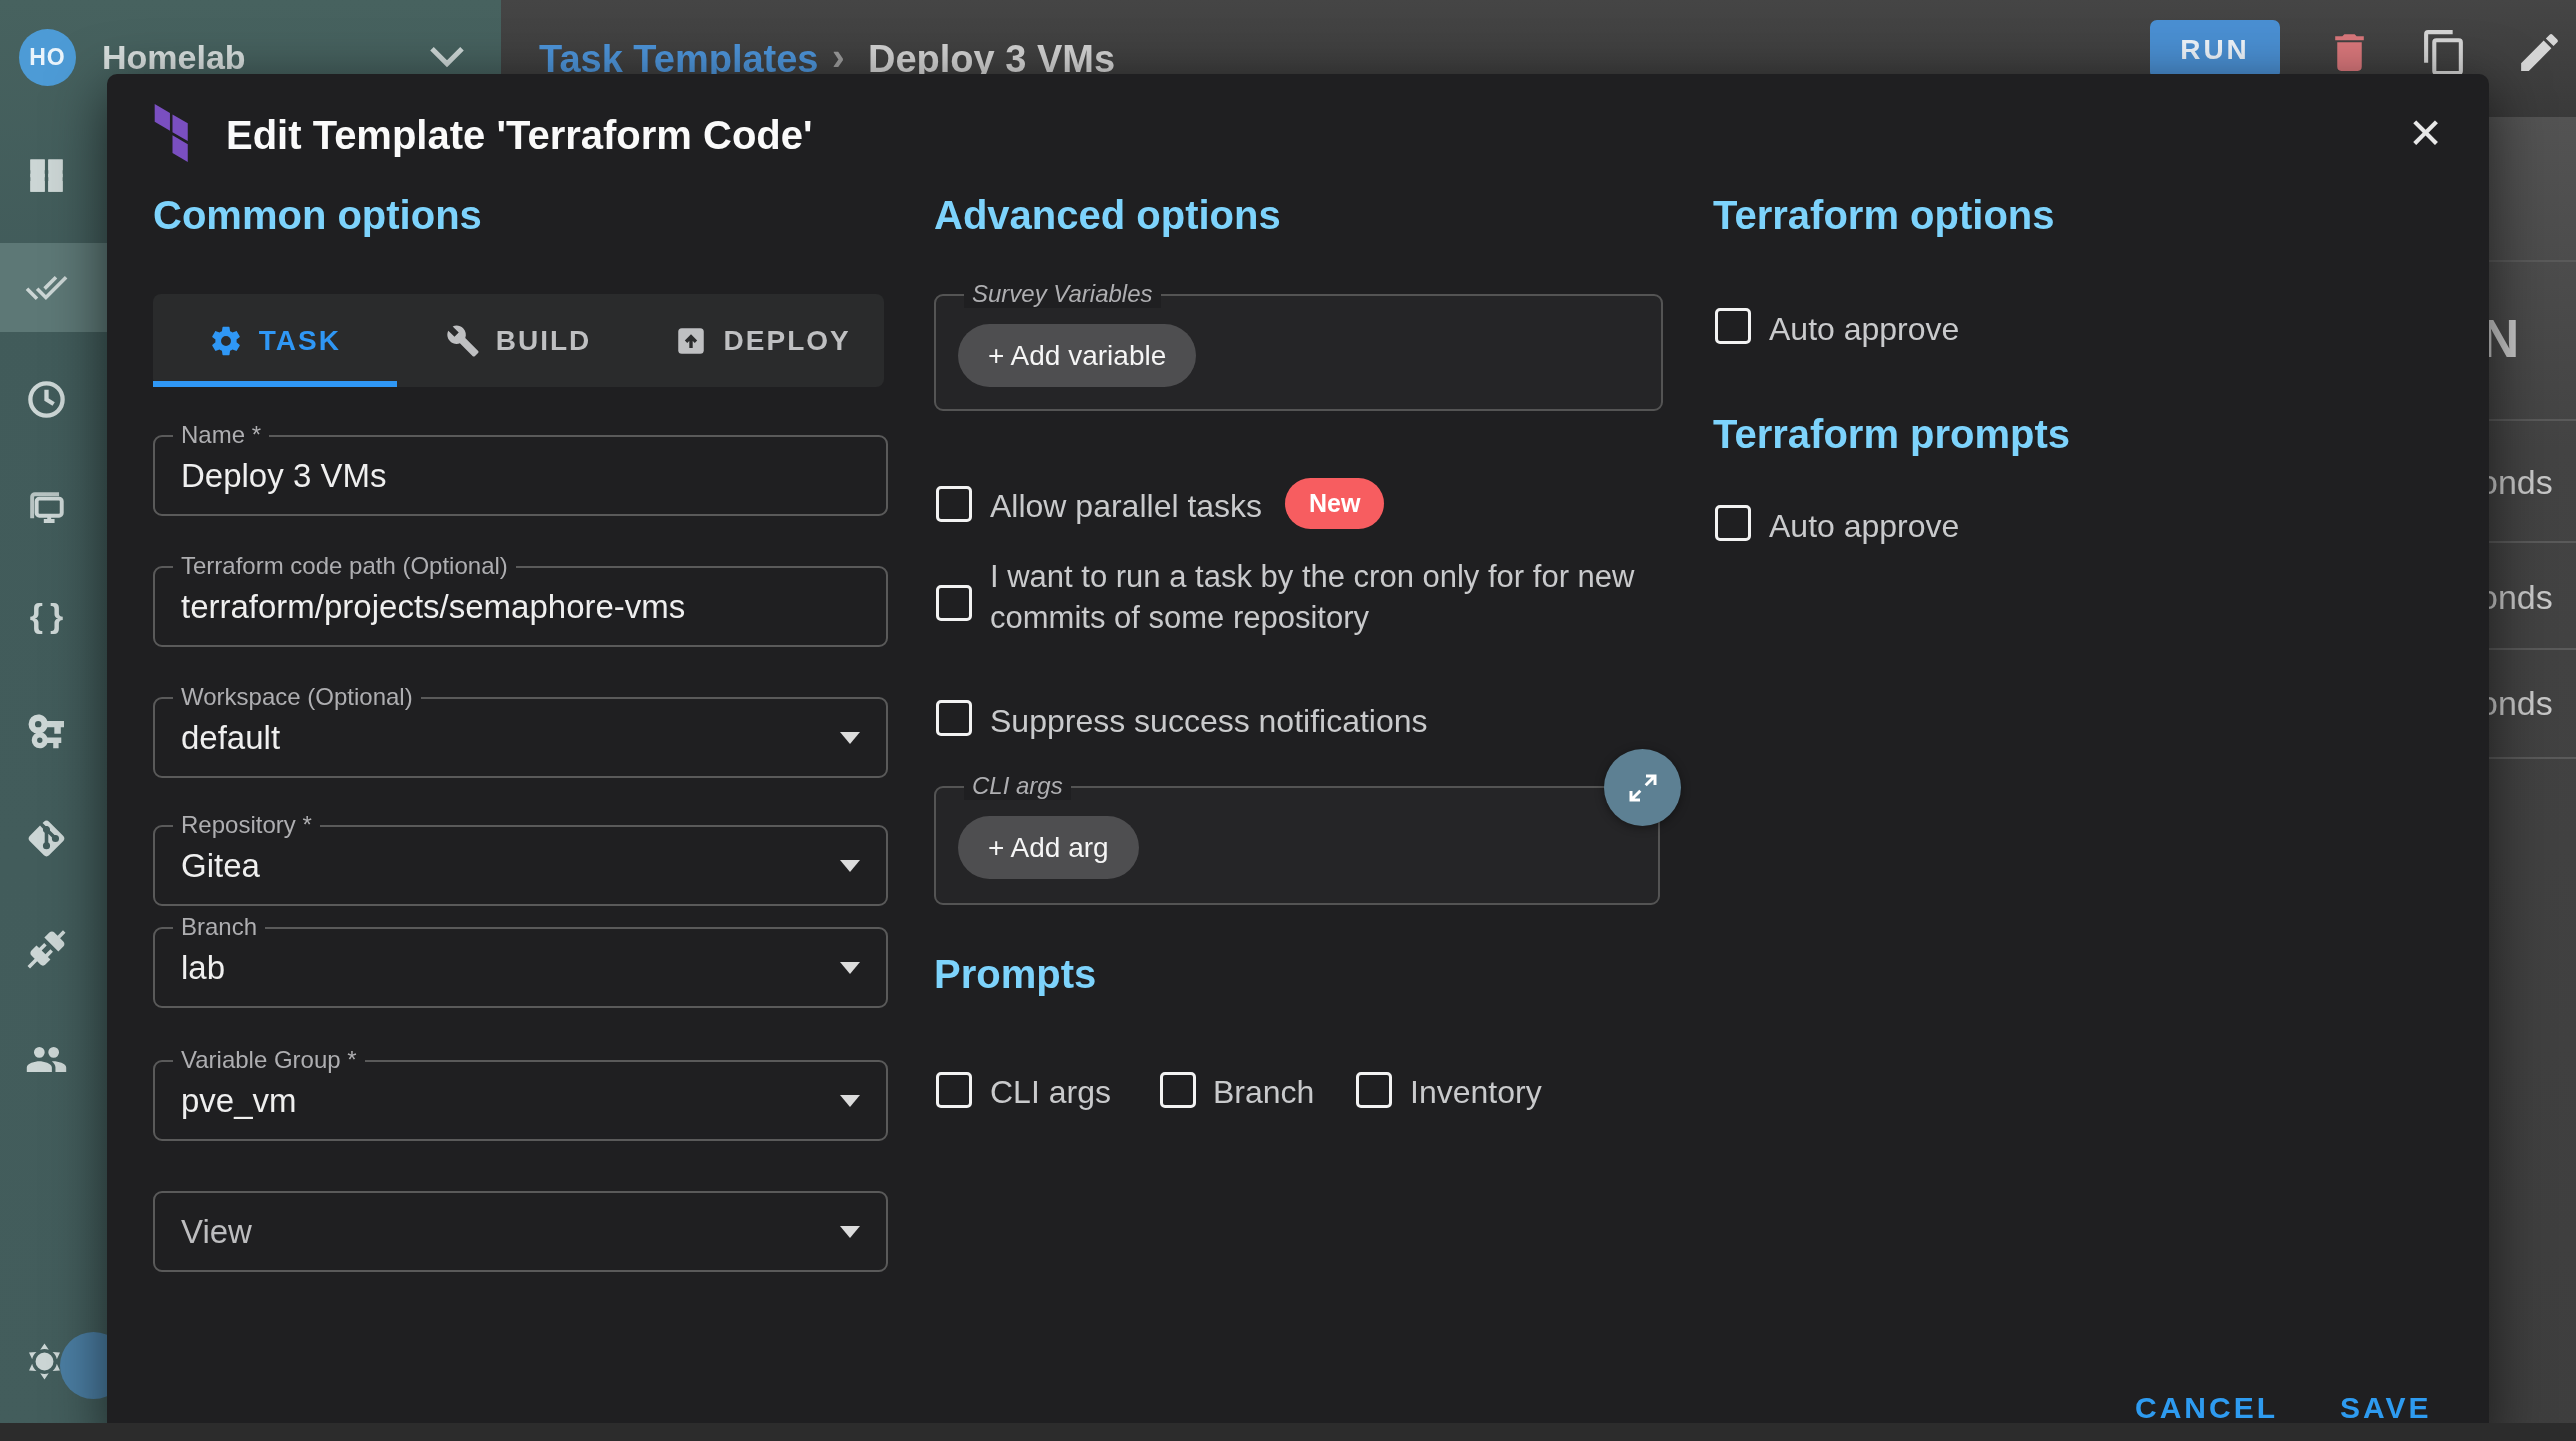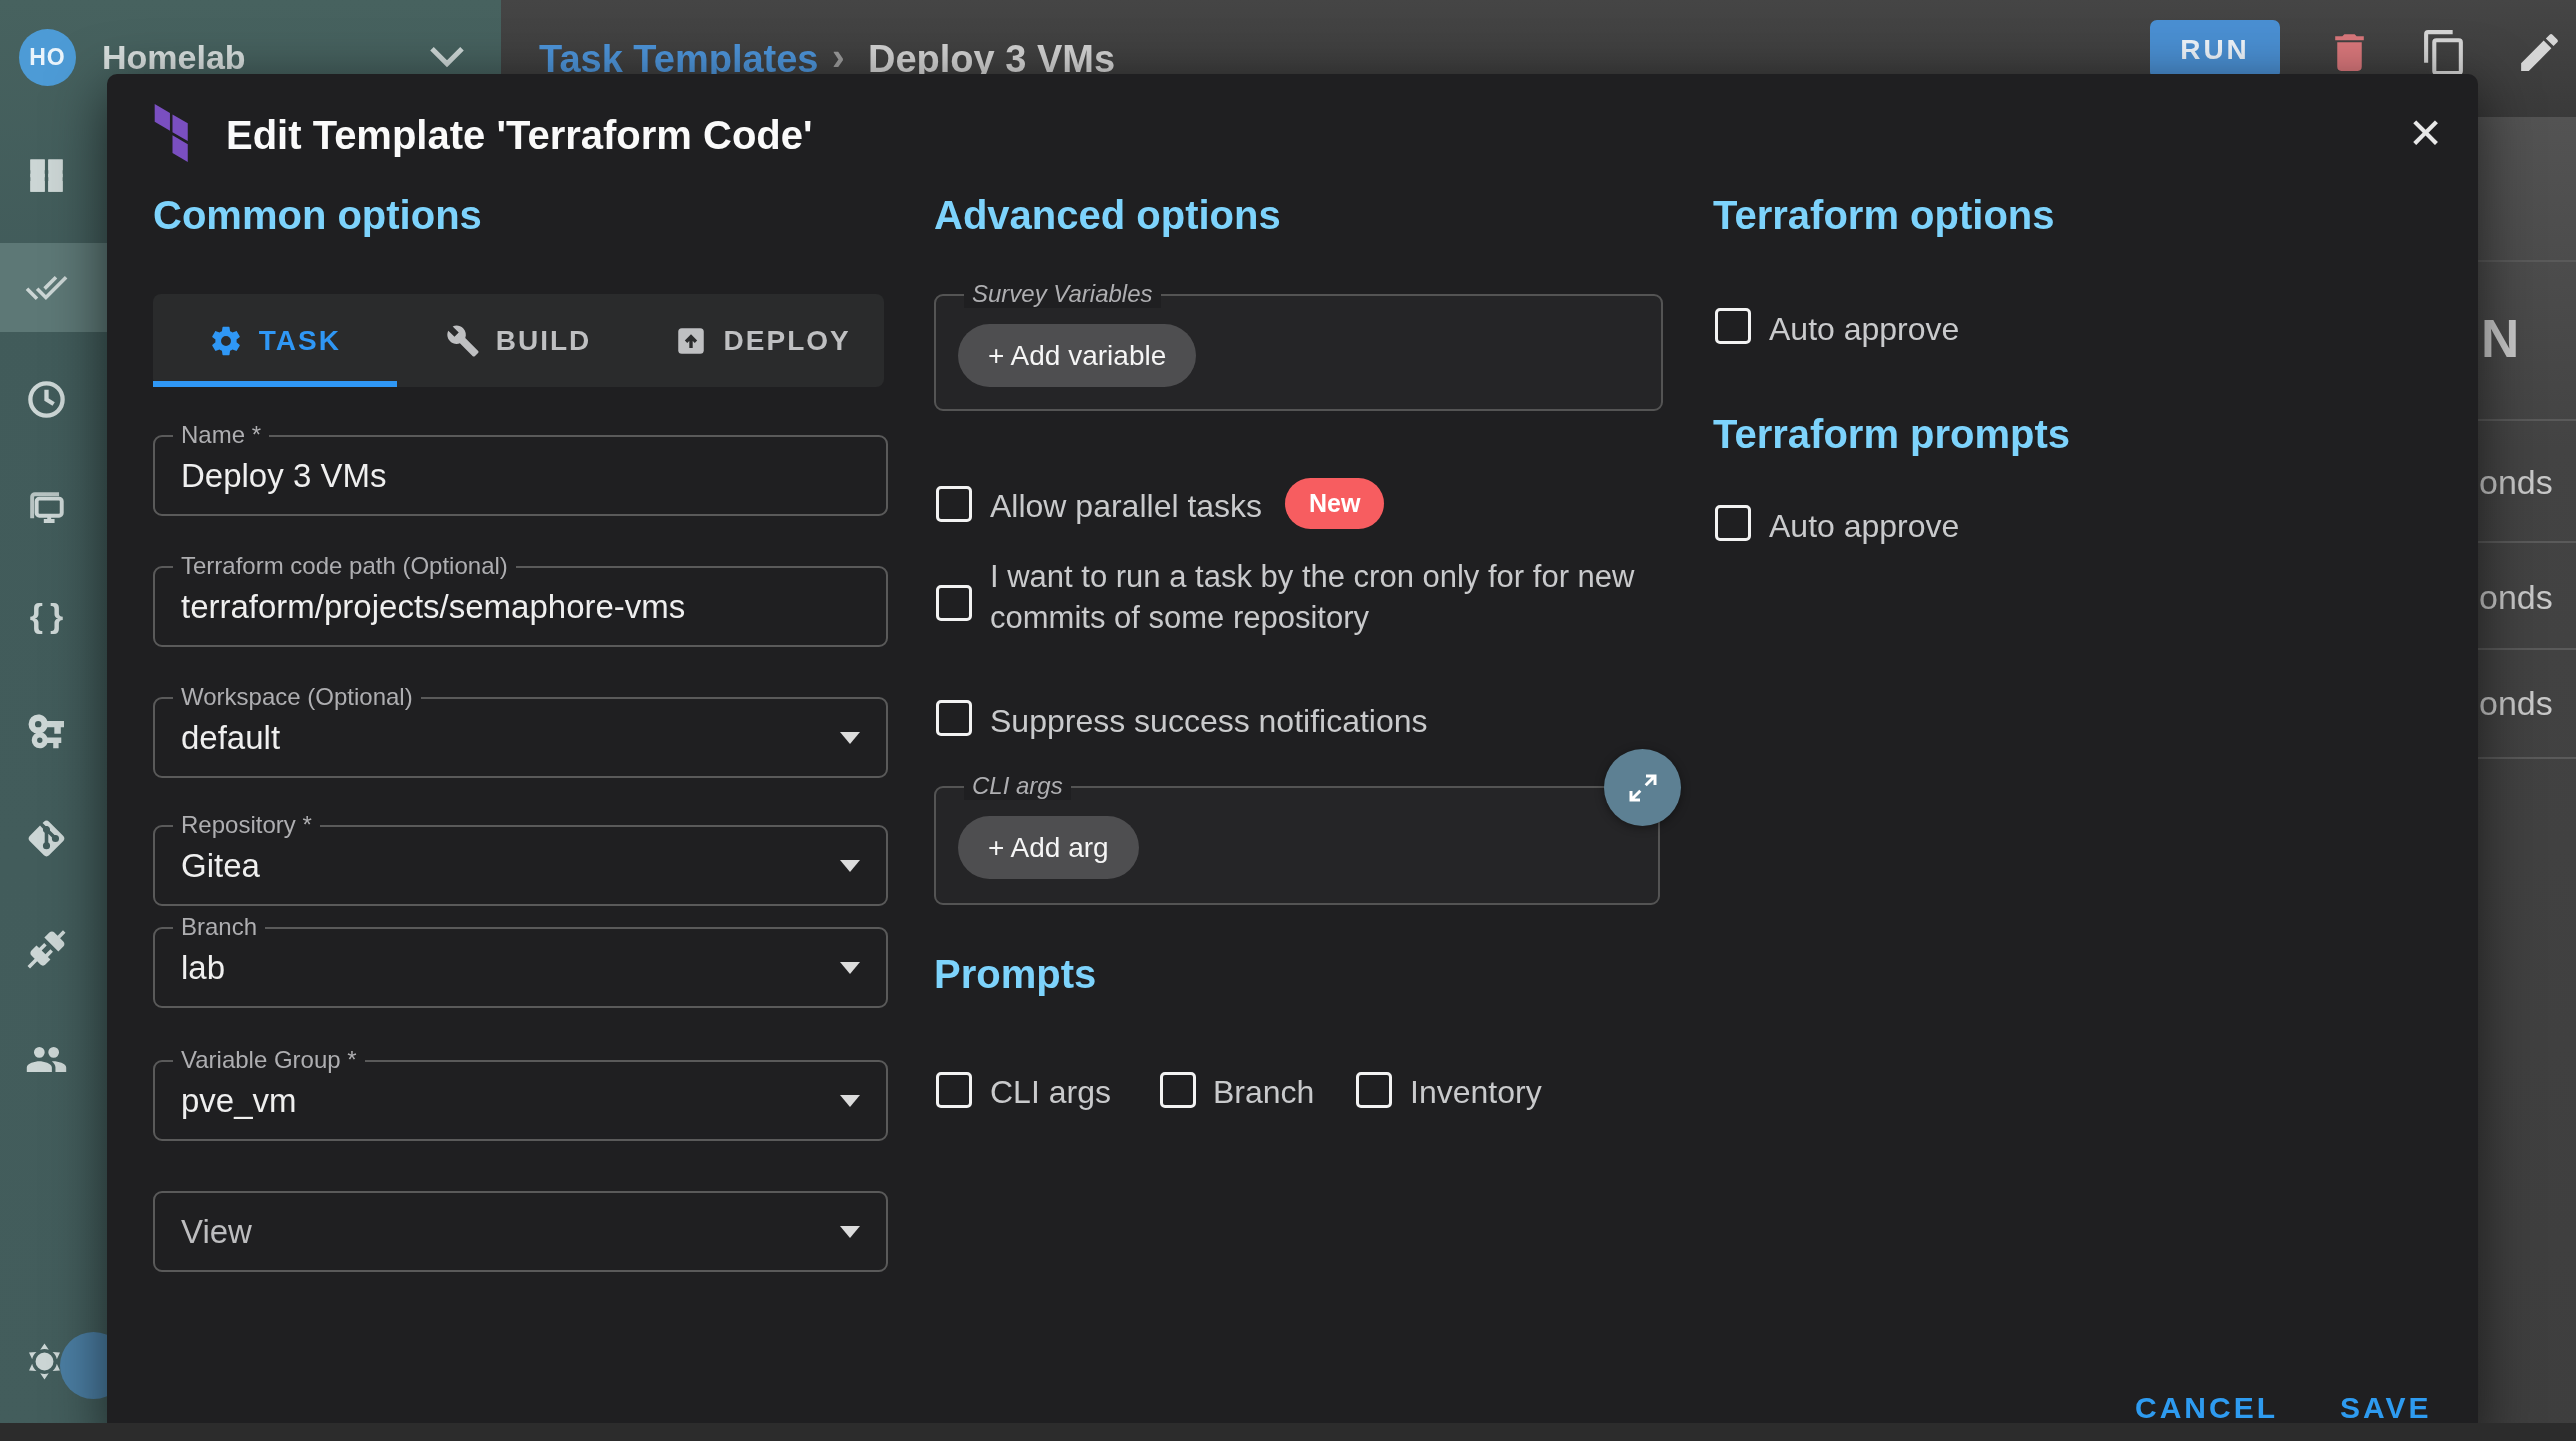--- a/index.html
+++ b/index.html
@@ -18,21 +18,21 @@
   .crumb{font-size:38px;font-weight:bold;}
   .runbtn{left:2150px;top:20px;width:130px;height:59px;background:#4a8fd2;border-radius:7px;color:#eef4fa;
           font-size:28px;font-weight:bold;letter-spacing:3px;display:flex;align-items:center;justify-content:center;}
   .tool-ic svg{width:49px;height:49px;display:block;}
   
   .content-bg{left:501px;top:117px;width:2075px;height:1325px;background:linear-gradient(#535353,#434343 25%,#3e3e3e);}
   .bg-line{left:501px;width:2075px;height:2px;background:#5a5a5a;}
   .frag{color:#c9c9c9;font-size:34px;}
   
   .modal{left:107px;top:74px;width:2371px;height:1367px;background:#1f1f21;border-radius:10px 10px 0 0;
-         box-shadow:0 14px 59px rgba(0,0,0,.6);}
+         box-shadow:0 14px 59px rgba(0,0,0,.6);padding-left:11px;}
   .m-title{left:119px;top:39px;font-size:40px;font-weight:bold;color:#fafafa;}
   .m-close{left:2291px;top:32px;width:55px;height:55px;color:#e8e8e8;font-size:42px;display:flex;
            align-items:center;justify-content:center;}
   .heading{font-size:40px;font-weight:bold;color:#7dd3fc;}
   
   .tabs{left:46px;top:220px;width:731px;height:93px;background:#2a2b2c;border-radius:8px;display:flex;}
   .tab{flex:1;display:flex;align-items:center;justify-content:center;gap:16px;font-size:28px;font-weight:bold;
        letter-spacing:2px;color:#bfc0c2;}
   .tab svg{width:34px;height:34px;}
   .tab.active{color:#2f97f5;}

